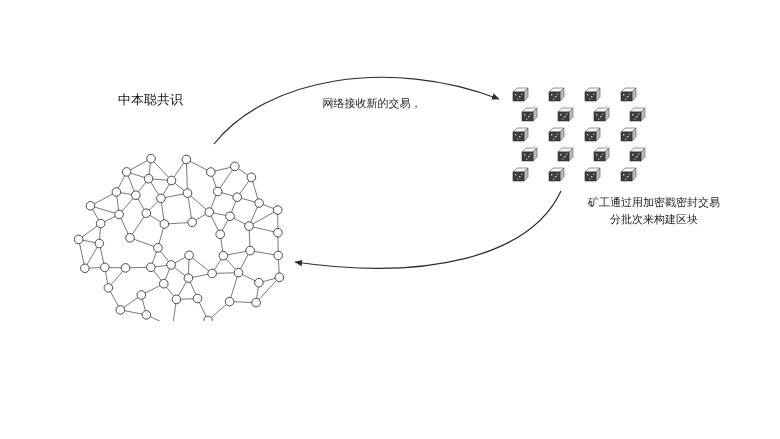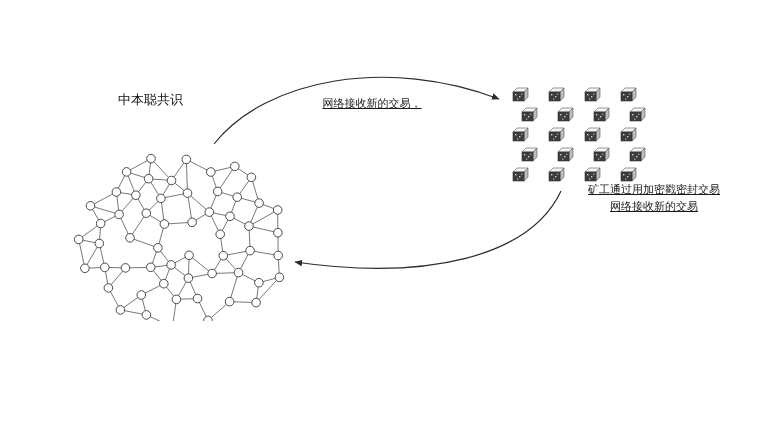--- a/index.html
+++ b/index.html
@@ -27,21 +27,21 @@
     font-size: 13px;
     color: #111111;
     white-space: nowrap;
   }
   .label {
     position: absolute;
     font-size: 11px;
     line-height: 17px;
     color: #1a1a1a;
   }
-  .center { text-align: center; text-decoration: underline; }
+  .center { text-align: center; }
 </style>
 </head>
 <body>
 
 <div class="stage">
 
   <svg id="diagram-svg" width="780" height="439" viewBox="0 0 780 439">
     <defs>
       <marker id="arrowhead" viewBox="0 0 10 10" refX="8.5" refY="5" markerWidth="7" markerHeight="7" orient="auto">
         <path d="M0,1 L9,5 L0,9 z" fill="#2b2b2b"></path>
@@ -394,20 +394,20 @@
         </g>
       </g>
     </svg>
 
   <div class="title" style="left:118px; top:91px;">中本聪共识</div>
 
   <div class="label center" style="left:290px; top:95px; width:164px;">
     <div>网络接收新的交易，</div>
   </div>
 
-  <div class="label center" style="left:570px; top:181px; width:168px;">
+  <div class="label center" style="left:570px; top:194px; width:168px;">
     <div>矿工通过用加密戳密封交易</div>
-    <div>网络接收新的交易</div>
+    <div>分批次来构建区块</div>
   </div>
 
 
 
 </div>
 
 </body></html>

